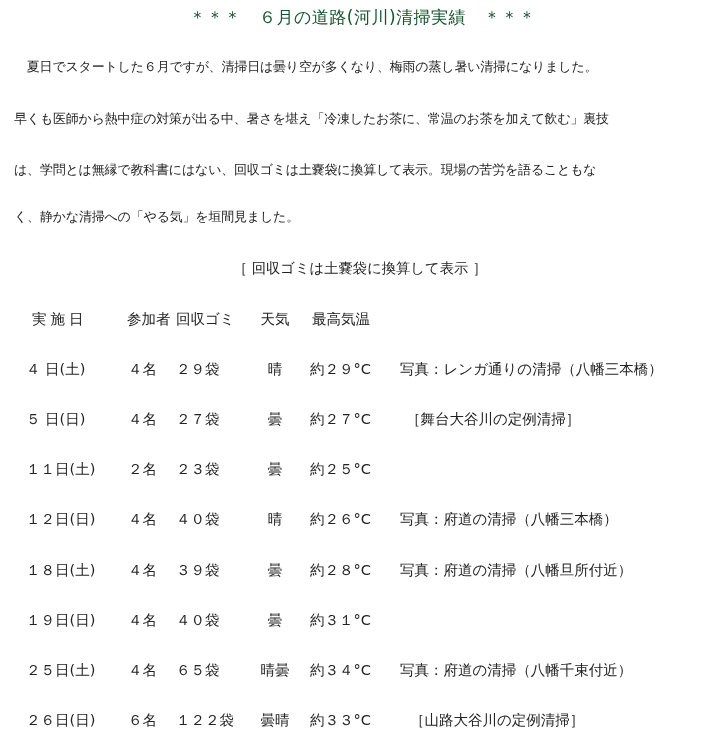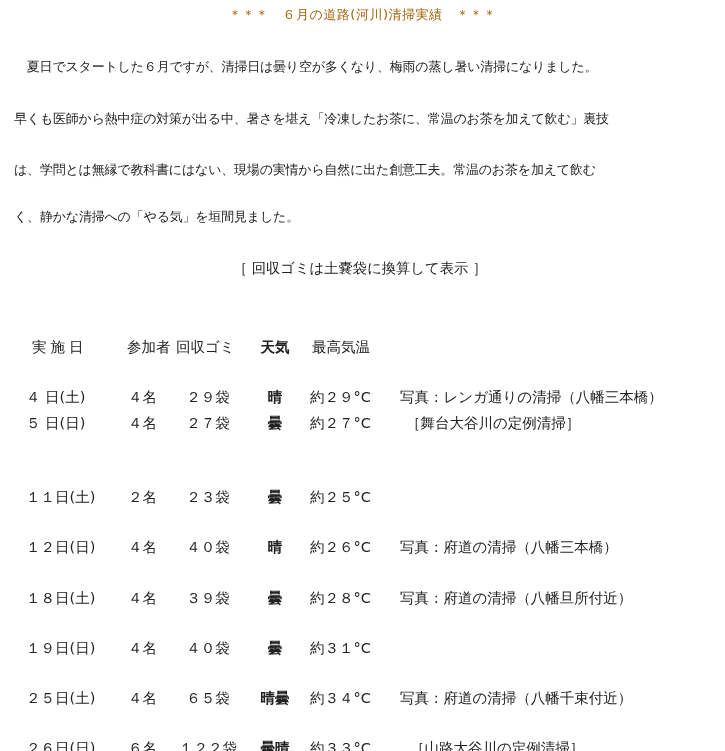--- a/index.html
+++ b/index.html
@@ -15,22 +15,22 @@
       font-family: "DejaVu Sans", "Liberation Sans", sans-serif;
       color: #222222;
       font-size: 14.5px;
     }
     .title {
       position: absolute;
       top: 6px;
       left: 0;
       width: 725px;
       text-align: center;
-      color: #a16207;
-      font-size: 13px;
+      color: #14532d;
+      font-size: 17px;
       letter-spacing: 0.5px;
       white-space: nowrap;
     }
     .para-line {
       position: absolute;
       left: 14px;
       white-space: nowrap;
       font-size: 13px;
       letter-spacing: -0.2px;
     }
@@ -42,47 +42,46 @@
       text-align: center;
       white-space: nowrap;
       font-size: 14.3px;
     }
     .hdr, .row {
       position: absolute;
       left: 0;
       width: 712px;
       height: 24px;
       white-space: nowrap;
-      margin-top: 28px;
     }
     .cell {
       position: absolute;
       top: 0;
       white-space: nowrap;
     }
     .c-date { left: 26px; width: 80px; }
     .c-ppl  { left: 128px; width: 40px; }
-    .c-bags { left: 176px; width: 64px; text-align: center; }
-    .c-wx   { left: 254px; width: 42px; text-align: center; font-weight: bold; }
+    .c-bags { left: 176px; width: 64px; text-align: left; }
+    .c-wx   { left: 254px; width: 42px; text-align: center; }
     .c-temp { left: 310px; width: 70px; }
     .c-note { left: 400px; }
     .hdr .c-date { left: 32px; letter-spacing: 4px; }
     .hdr .c-ppl  { left: 127px; width: 60px; }
     .hdr .c-bags { left: 176px; width: 66px; text-align: left; }
     .hdr .c-wx   { left: 254px; width: 42px; }
     .hdr .c-temp { left: 312px; width: 80px; }
   </style>
 </head>
 <body>
 
 <div class="title">＊＊＊　６月の道路(河川)清掃実績　＊＊＊</div>
 
 <div class="para-line" style="top:58px;">　夏日でスタートした６月ですが、清掃日は曇り空が多くなり、梅雨の蒸し暑い清掃になりました。</div>
 <div class="para-line" style="top:110px;">早くも医師から熱中症の対策が出る中、暑さを堪え「冷凍したお茶に、常温のお茶を加えて飲む」裏技</div>
-<div class="para-line" style="top:161px;">は、学問とは無縁で教科書にはない、現場の実情から自然に出た創意工夫。常温のお茶を加えて飲む</div>
+<div class="para-line" style="top:161px;">は、学問とは無縁で教科書にはない、回収ゴミは土嚢袋に換算して表示。現場の苦労を語ることもな</div>
 <div class="para-line" style="top:208px;text-align:center;">く、静かな清掃への「やる気」を垣間見ました。</div>
 
 <div class="note" style="left:-40px;">［ 回収ゴミは土嚢袋に換算して表示 ］</div>
 
 <div class="hdr" style="top:310px;">
   <span class="cell c-date">実施日</span>
   <span class="cell c-ppl">参加者</span>
   <span class="cell c-bags">回収ゴミ</span>
   <span class="cell c-wx">天気</span>
   <span class="cell c-temp">最高気温</span>
@@ -90,21 +89,21 @@
 
 <div class="row" style="top:360px;">
   <span class="cell c-date">４ 日(土)</span>
   <span class="cell c-ppl">４名</span>
   <span class="cell c-bags">２９袋</span>
   <span class="cell c-wx">晴</span>
   <span class="cell c-temp">約２９°C</span>
   <span class="cell c-note">写真：レンガ通りの清掃（八幡三本橋）</span>
 </div>
 
-<div class="row" style="top:386px;">
+<div class="row" style="top:410px;">
   <span class="cell c-date">５ 日(日)</span>
   <span class="cell c-ppl">４名</span>
   <span class="cell c-bags">２７袋</span>
   <span class="cell c-wx">曇</span>
   <span class="cell c-temp">約２７°C</span>
   <span class="cell c-note" style="left:406px;">［舞台大谷川の定例清掃］</span>
 </div>
 
 <div class="row" style="top:460px;">
   <span class="cell c-date">１１日(土)</span>

